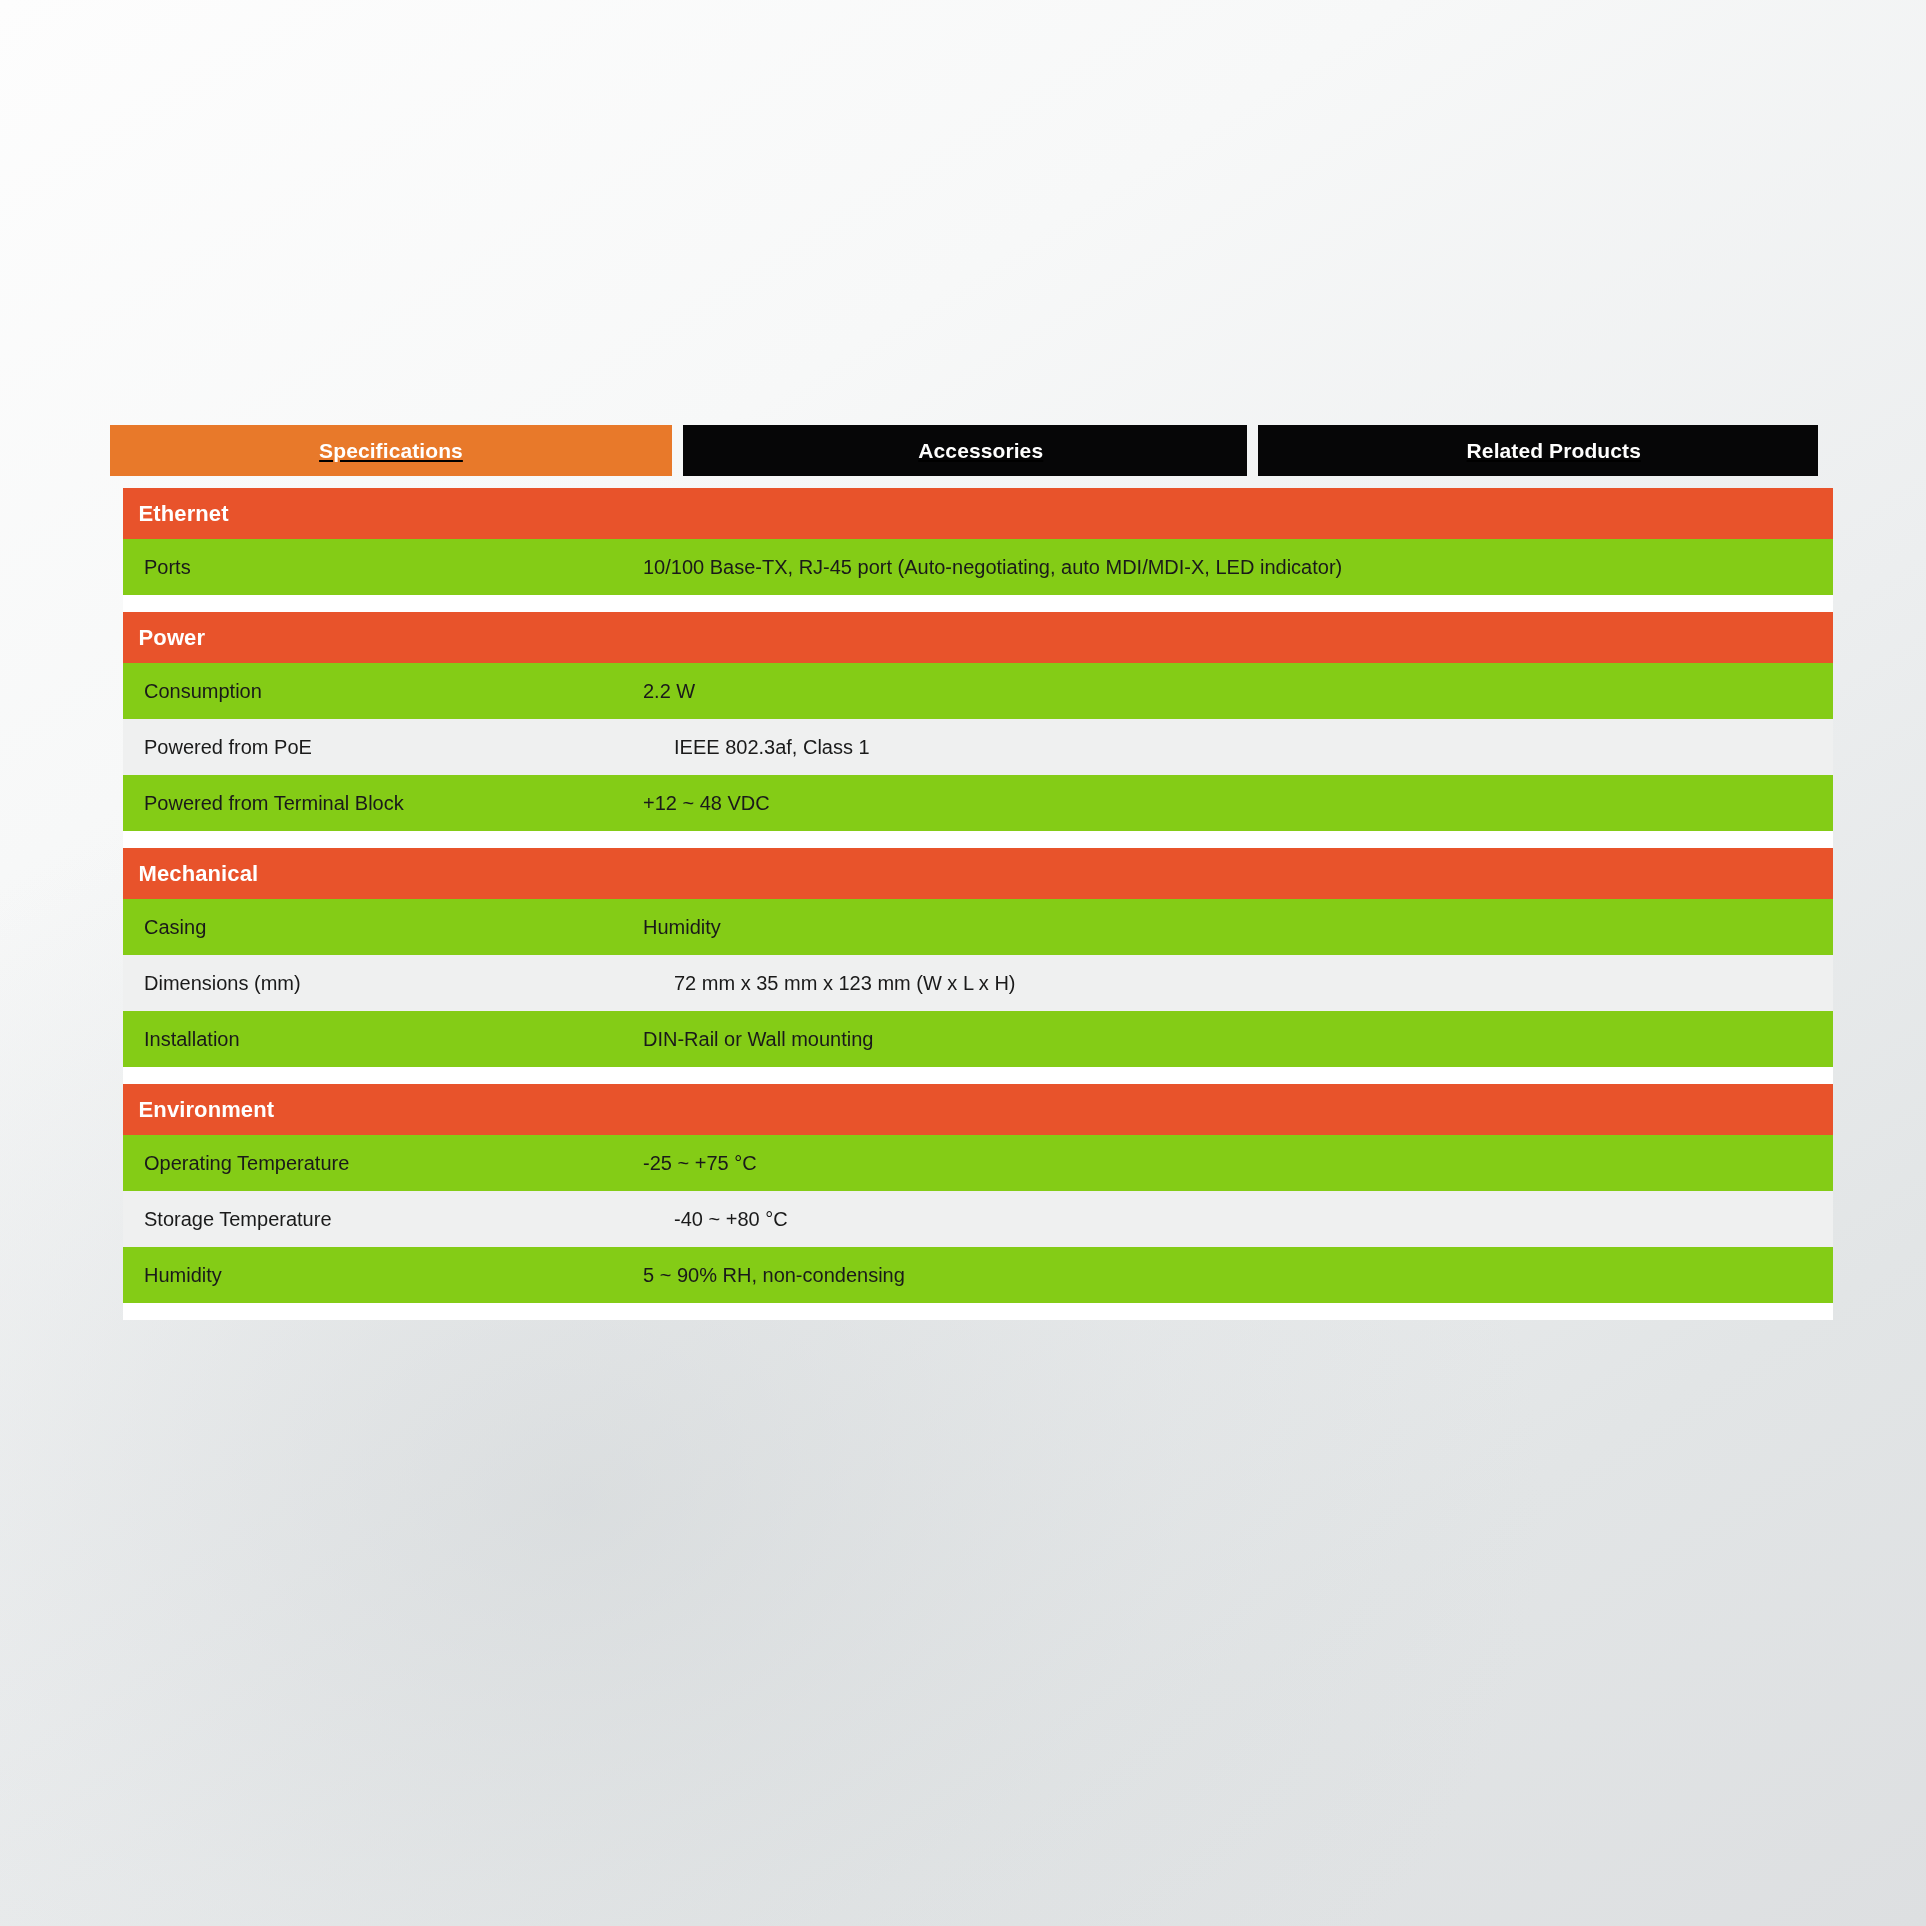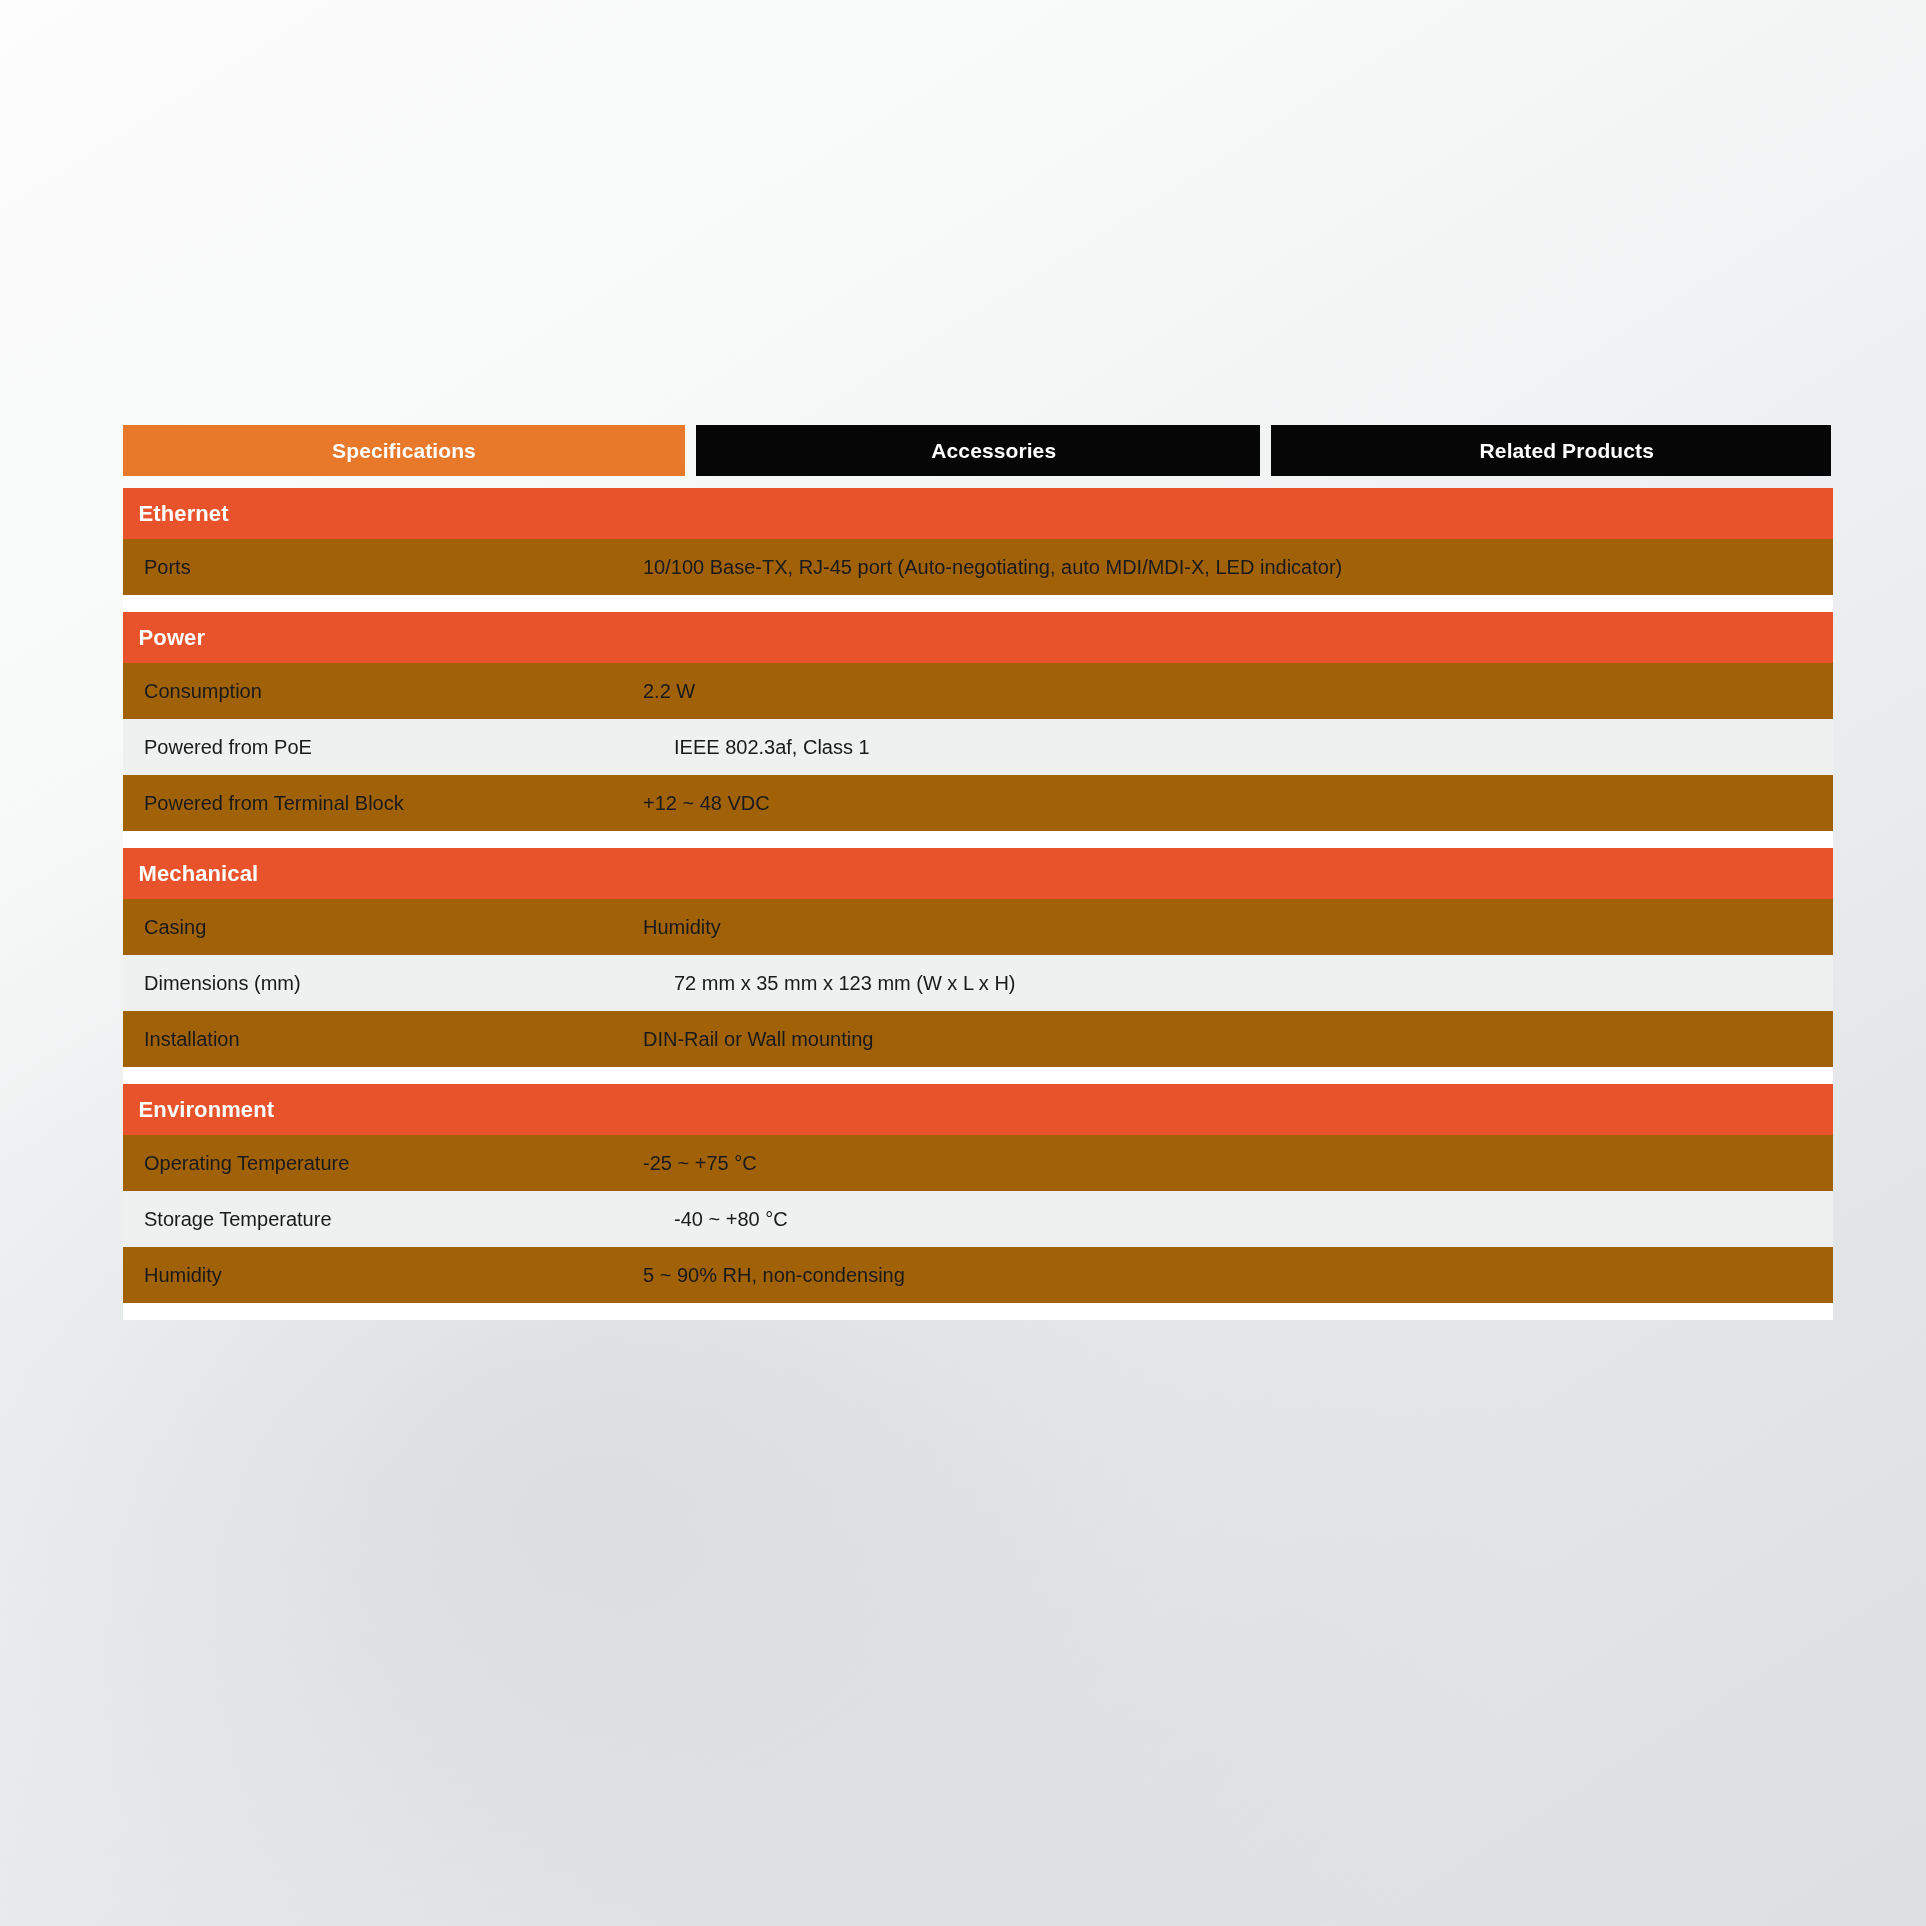--- a/index.html
+++ b/index.html
@@ -20,26 +20,27 @@
     height: 1926px;
     background:
       radial-gradient(ellipse 1344px 1061px at 30% 78%, rgba(196,201,203,0.42) 0%, rgba(210,214,216,0.18) 45%, rgba(255,255,255,0) 72%),
       linear-gradient(148deg, #fdfdfd 0%, #f7f8f8 28%, #eceeef 56%, #e2e5e6 78%, #dddfe1 100%);
     box-sizing: border-box;
   }
 
   
   #tabbar {
     position: absolute;
-    left: 123px;
+    left: 110px;
     top: 425px;
     width: 1708px;
     height: 51px;
     display: flex;
     gap: 10.6px;
+    text-decoration: underline;
   }
   .tab {
     height: 51px;
     display: flex;
     align-items: center;
     justify-content: center;
     color: #ffffff;
     font-size: 21px;
     font-weight: bold;
     letter-spacing: 0.1px;
@@ -77,21 +78,21 @@
     font-weight: bold;
     letter-spacing: 0.1px;
   }
 
   .rows { background: #ffffff; padding-bottom: 17px; }
 
   .row {
     display: flex;
     align-items: center;
     min-height: 56px;
-    background: #a16207;
+    background: #84cc16;
     box-sizing: border-box;
   }
   .row.alt { background: #eff0f0; gap: 31px; }
 
   .cell-label {
     width: 520px;
     flex: 0 0 520px;
     padding-left: 21px;
     box-sizing: border-box;
     font-size: 20px;

